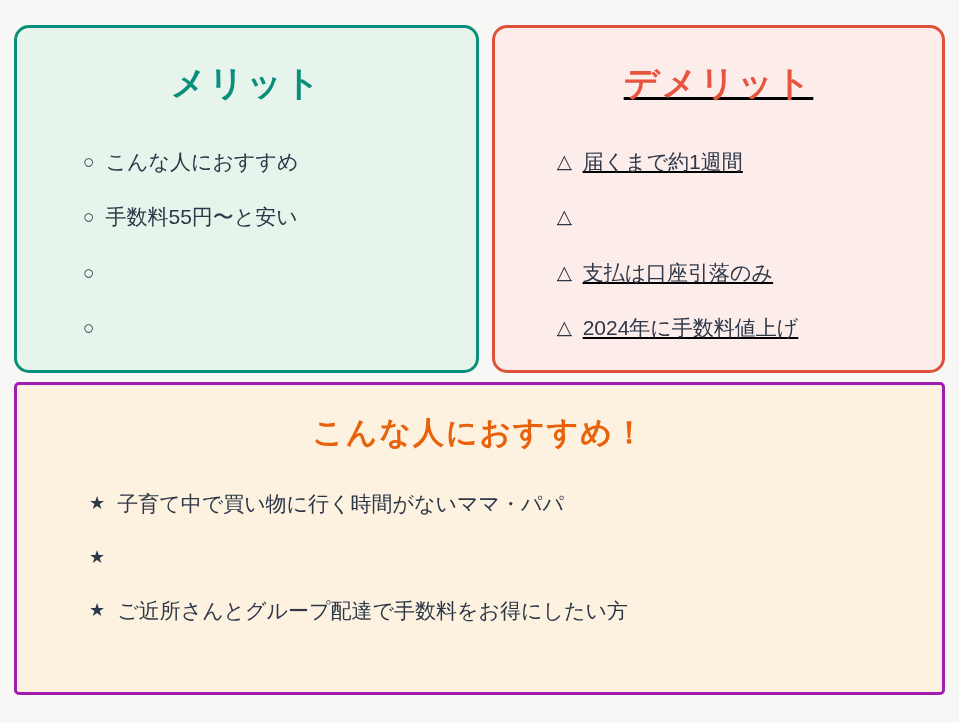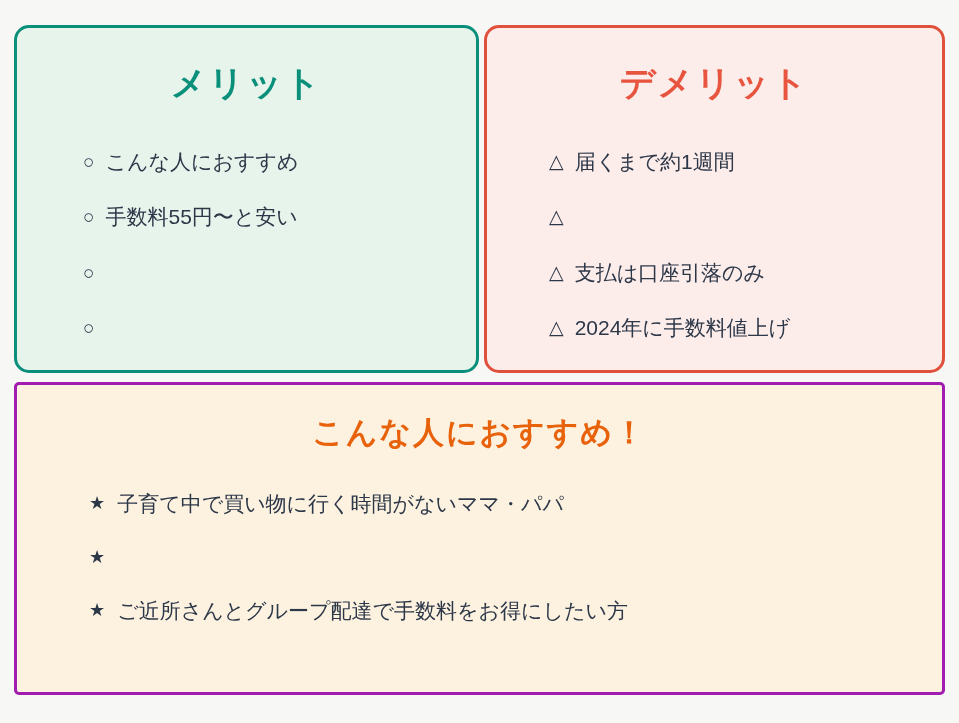--- a/index.html
+++ b/index.html
@@ -22,21 +22,21 @@
     padding: 25px 14px 28px 14px;
     display: flex;
     flex-direction: column;
   }
 
   
   .compare-row {
     display: flex;
     flex-direction: row;
     align-items: stretch;
-    gap: 5px;
+    gap: 13px;
     height: 363px;
   }
 
   .card {
     box-sizing: border-box;
     border-radius: 15px;
     border-style: solid;
     border-width: 3px;
     position: relative;
     overflow: hidden;
@@ -45,20 +45,21 @@
   .card-merit {
     flex: 0 0 465px;
     background: #e7f4ec;
     border-color: #0a8f7a;
   }
 
   .card-demerit {
     flex: 1 1 auto;
     background: #fcecea;
     border-color: #e0513c;
+    text-decoration: underline;
   }
 
   .card-title {
     text-align: center;
     font-weight: bold;
     font-size: 35px;
     letter-spacing: 0.06em;
     margin: 36px 0 0 0;
     line-height: 1.1;
   }

